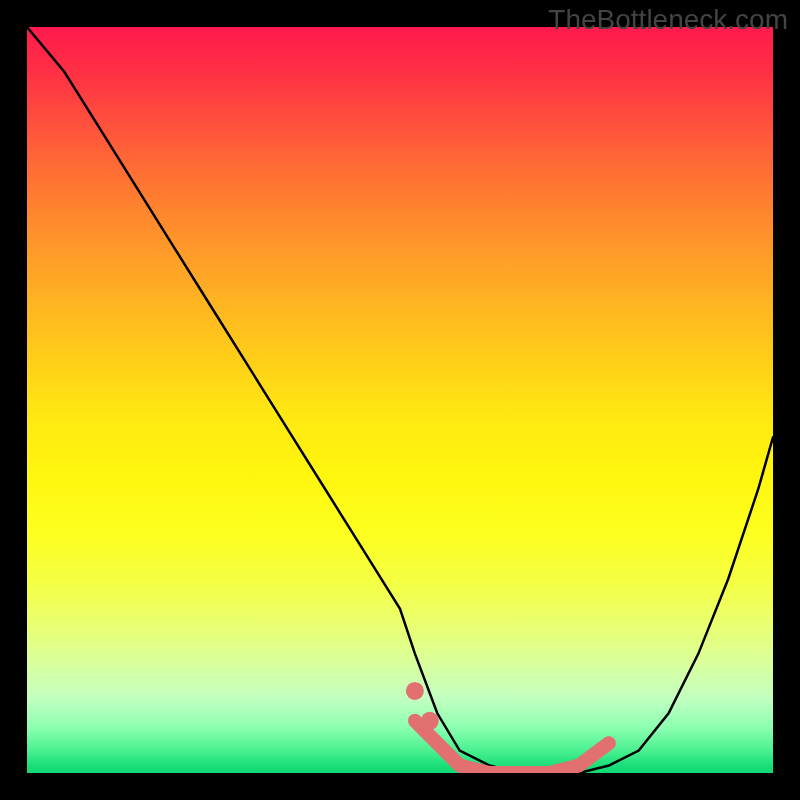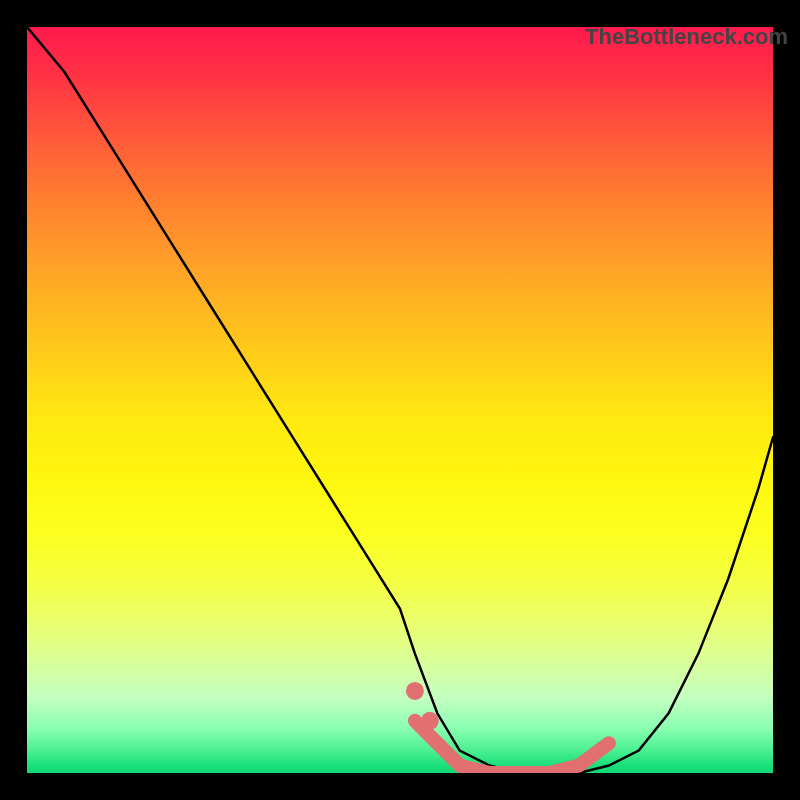--- a/index.html
+++ b/index.html
@@ -8,24 +8,23 @@
     height: 800px;
     background: #000;
     position: relative;
     font-family: Arial, sans-serif;
   }
   .watermark {
     position: absolute;
     top: 4px;
     right: 12px;
     color: #444;
-    font-size: 22px;
-    font-weight: 700;
+    font-size: 28px;
+    font-weight: 400;
     z-index: 10;
-    margin-top: 20px;
   }
   .plot-area {
     position: absolute;
     left: 27px;
     top: 27px;
     width: 746px;
     height: 746px;
     background: linear-gradient(to bottom,
       #ff1a4d 0%,
       #ff3044 6%,

